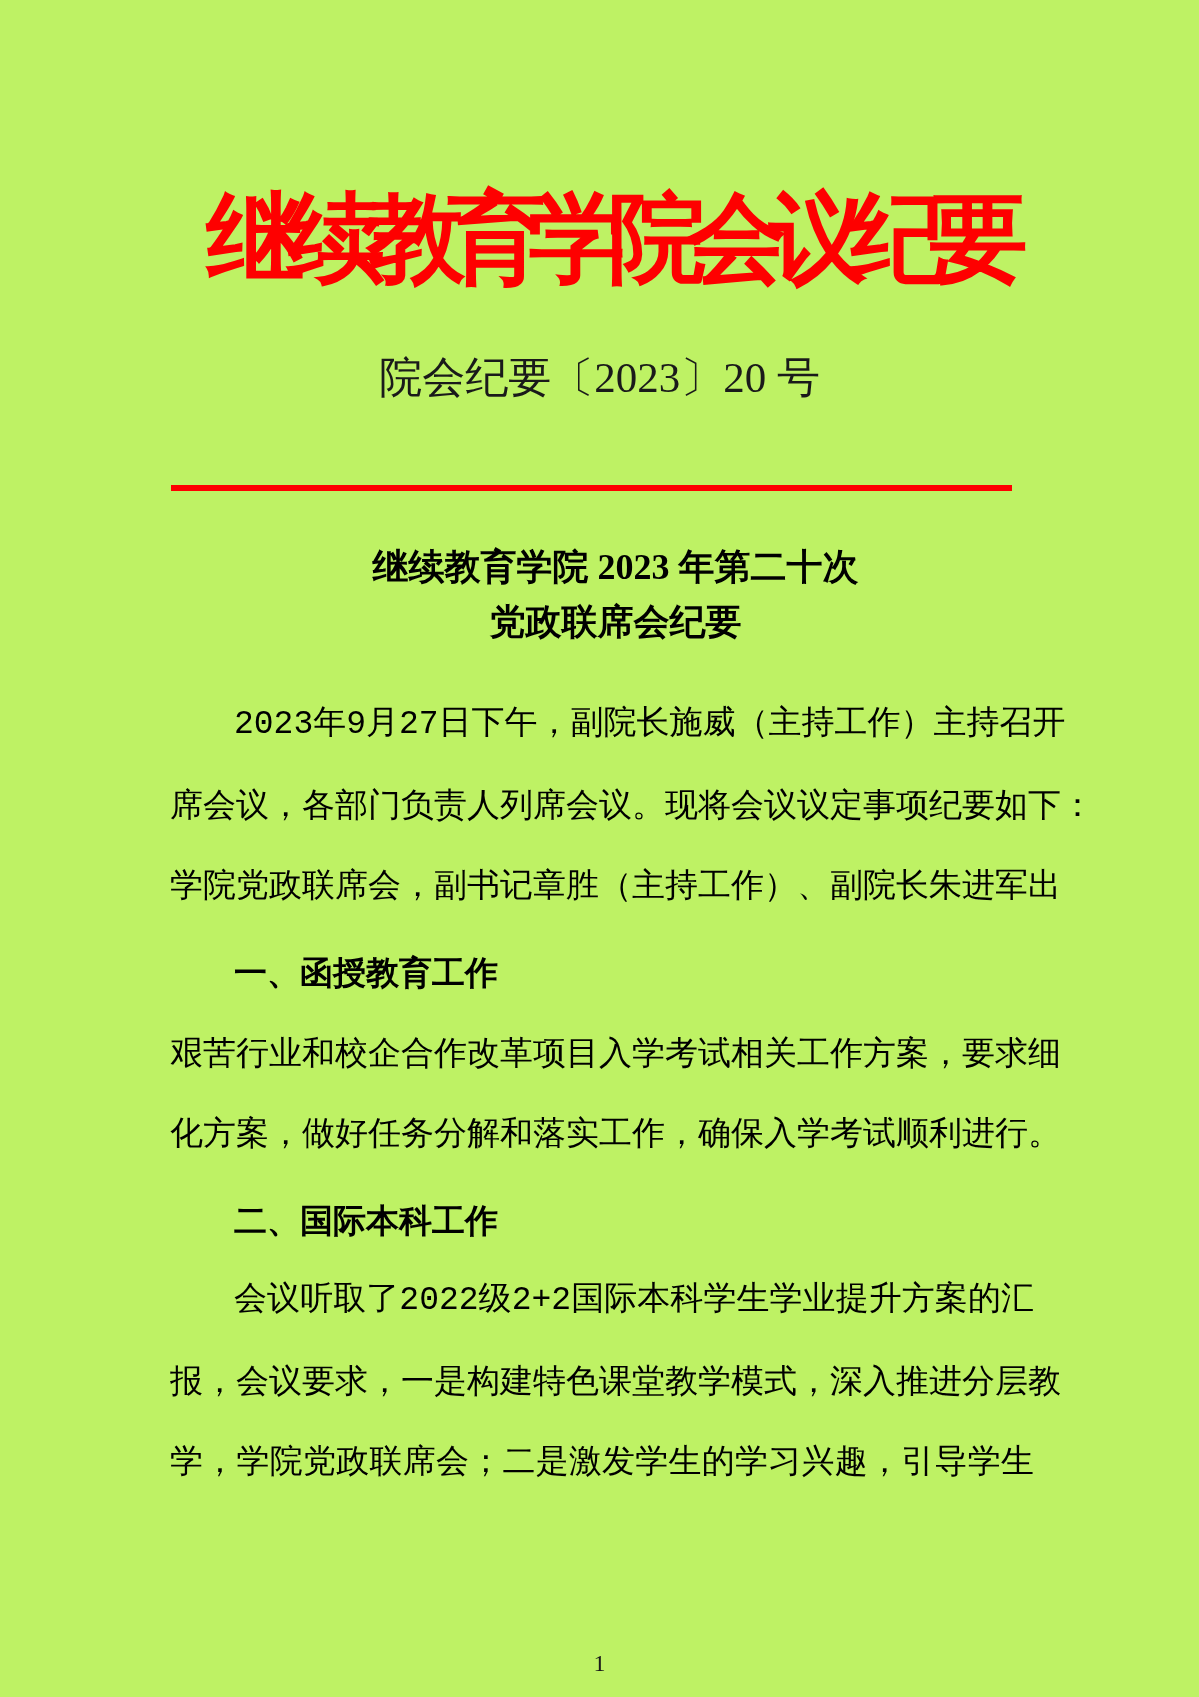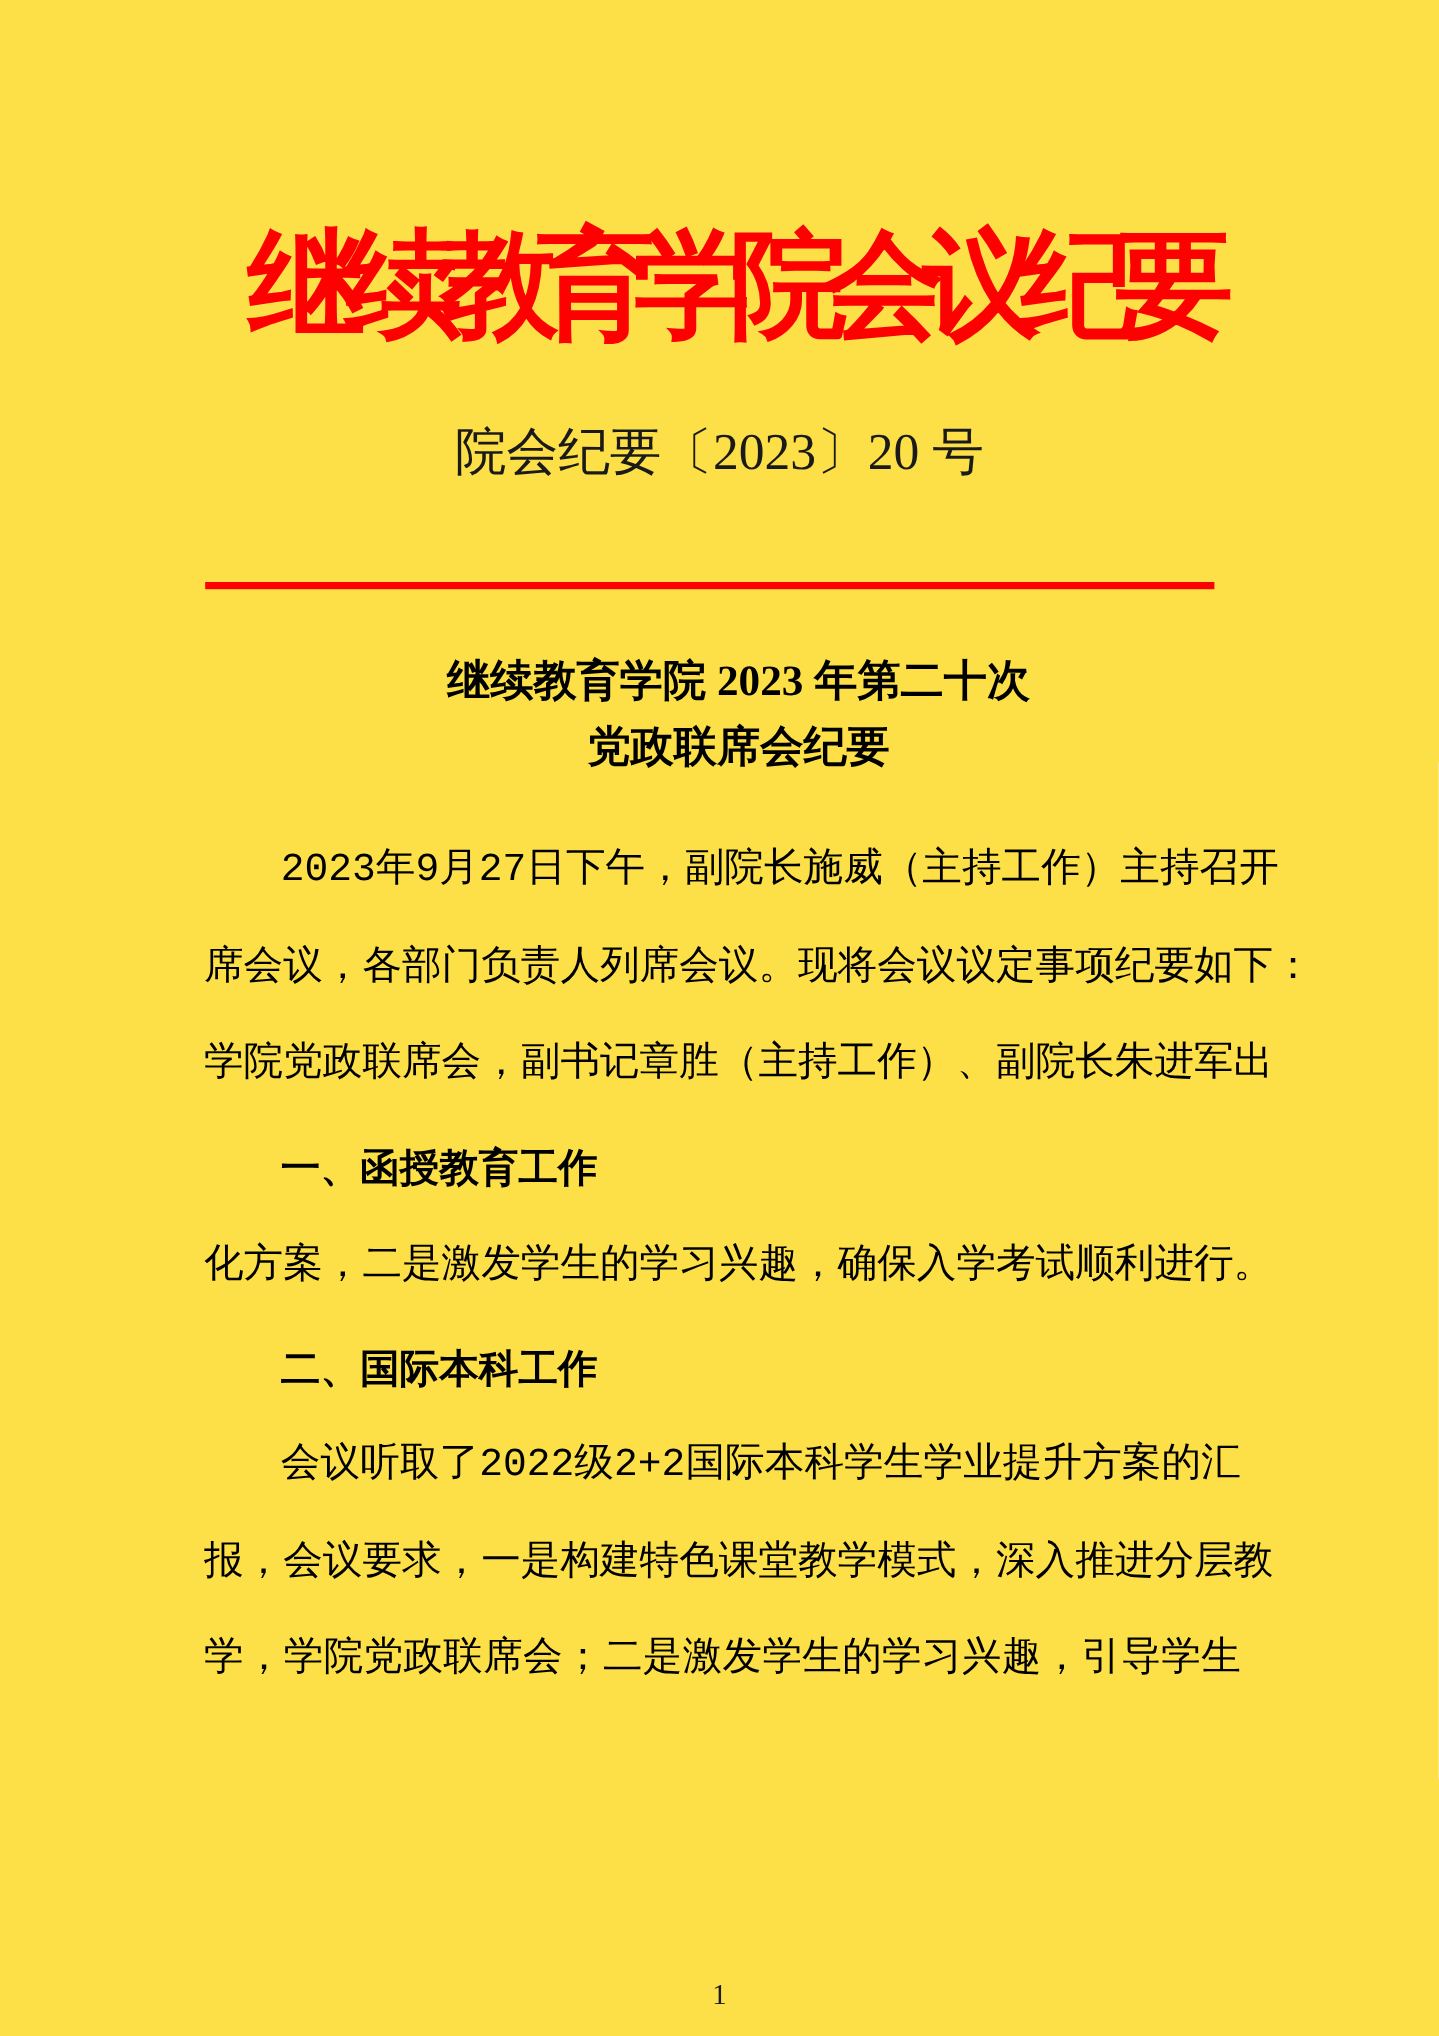--- a/index.html
+++ b/index.html
@@ -4,21 +4,21 @@
 <style>
   html, body {
     margin: 0;
     padding: 0;
     background: #ffffff;
   }
   .page {
     position: relative;
     width: 1199px;
     height: 1697px;
-    background: #fde047;
+    background: #bef264;
     overflow: hidden;
     font-family: "Liberation Serif", "DejaVu Serif", serif;
     color: #000000;
   }
   
   .main-title {
     position: absolute;
     top: 178px;
     left: 0;
     right: 0;
@@ -129,21 +129,22 @@
   <div class="meeting-title">
     <div>继续教育学院 2023 年第二十次</div>
     <div>党政联席会纪要</div>
   </div>
 
   <div class="doc-body">
       <div class="body-line indent">2023年9月27日下午，副院长施威（主持工作）主持召开</div>
       <div class="body-line">席会议，各部门负责人列席会议。现将会议议定事项纪要如下：</div>
       <div class="body-line">学院党政联席会，副书记章胜（主持工作）、副院长朱进军出</div>
       <div class="section-heading">一、函授教育工作</div>
-      <div class="body-line">化方案，二是激发学生的学习兴趣，确保入学考试顺利进行。</div>
+      <div class="body-line">艰苦行业和校企合作改革项目入学考试相关工作方案，要求细</div>
+      <div class="body-line">化方案，做好任务分解和落实工作，确保入学考试顺利进行。</div>
       <div class="section-heading">二、国际本科工作</div>
       <div class="body-line indent">会议听取了2022级2+2国际本科学生学业提升方案的汇</div>
       <div class="body-line">报，会议要求，一是构建特色课堂教学模式，深入推进分层教</div>
       <div class="body-line">学，学院党政联席会；二是激发学生的学习兴趣，引导学生</div>
     </div>
 
   <div class="page-number">1</div>
 
 </div>
 

